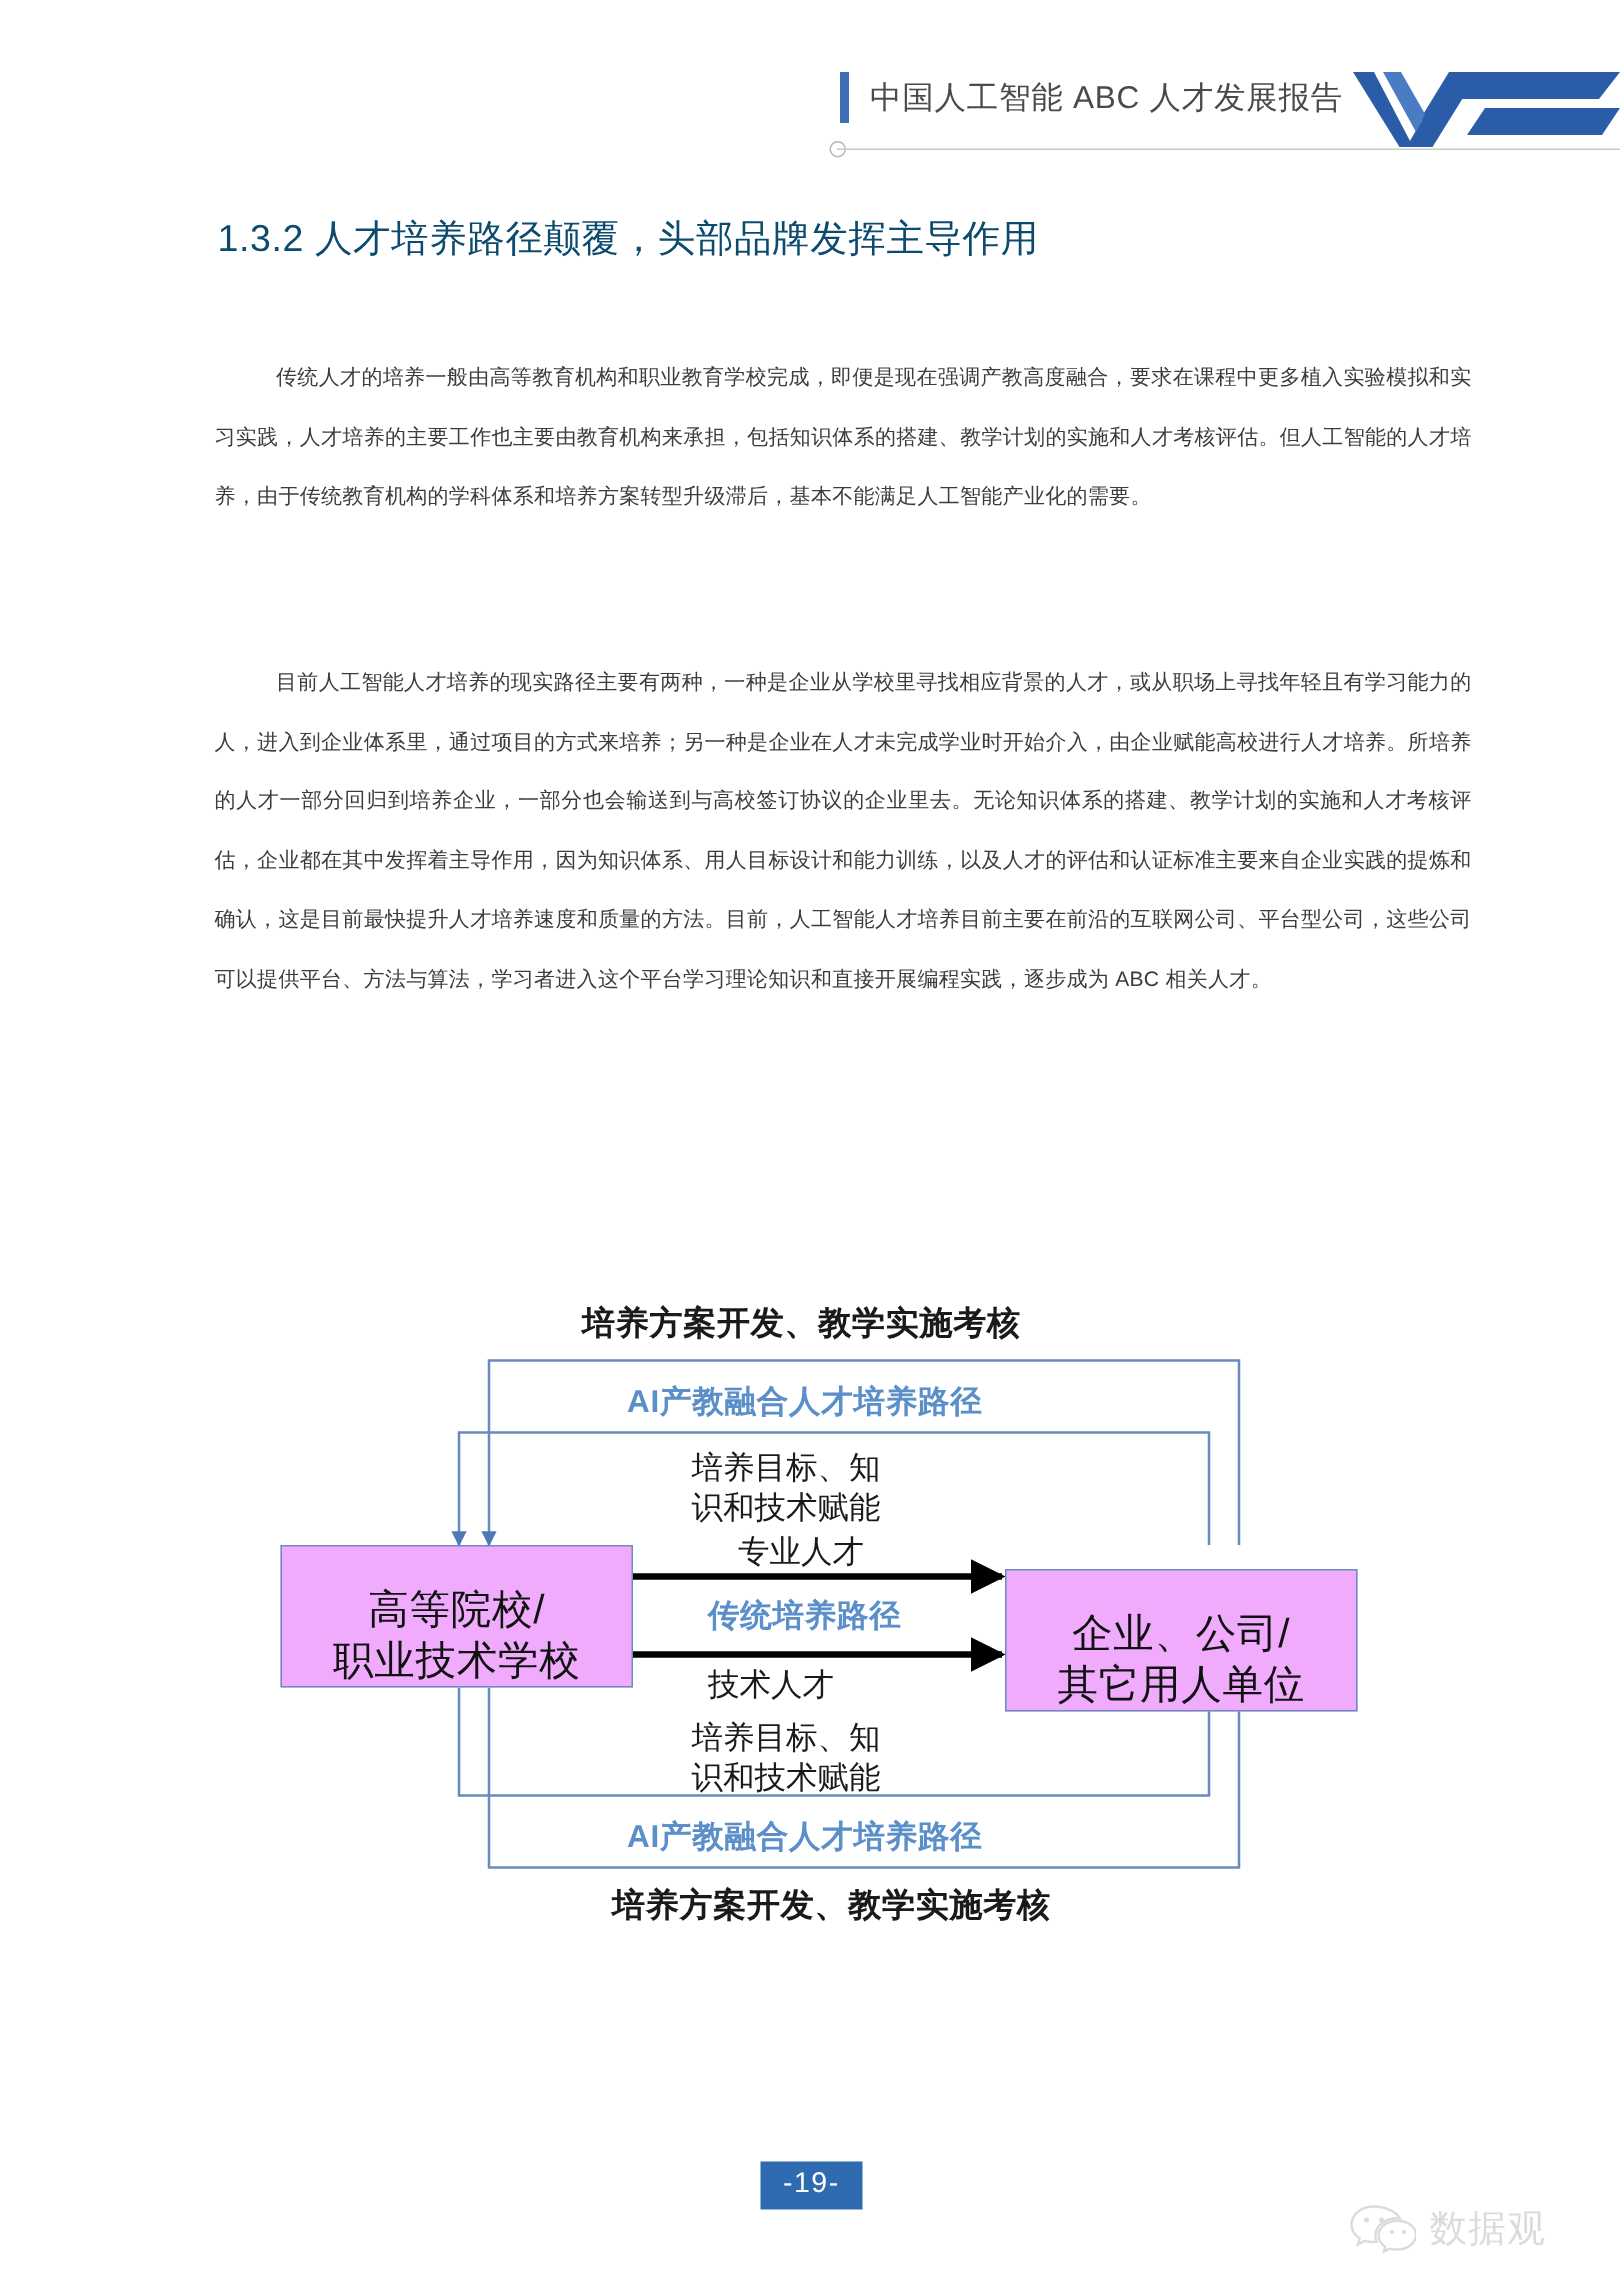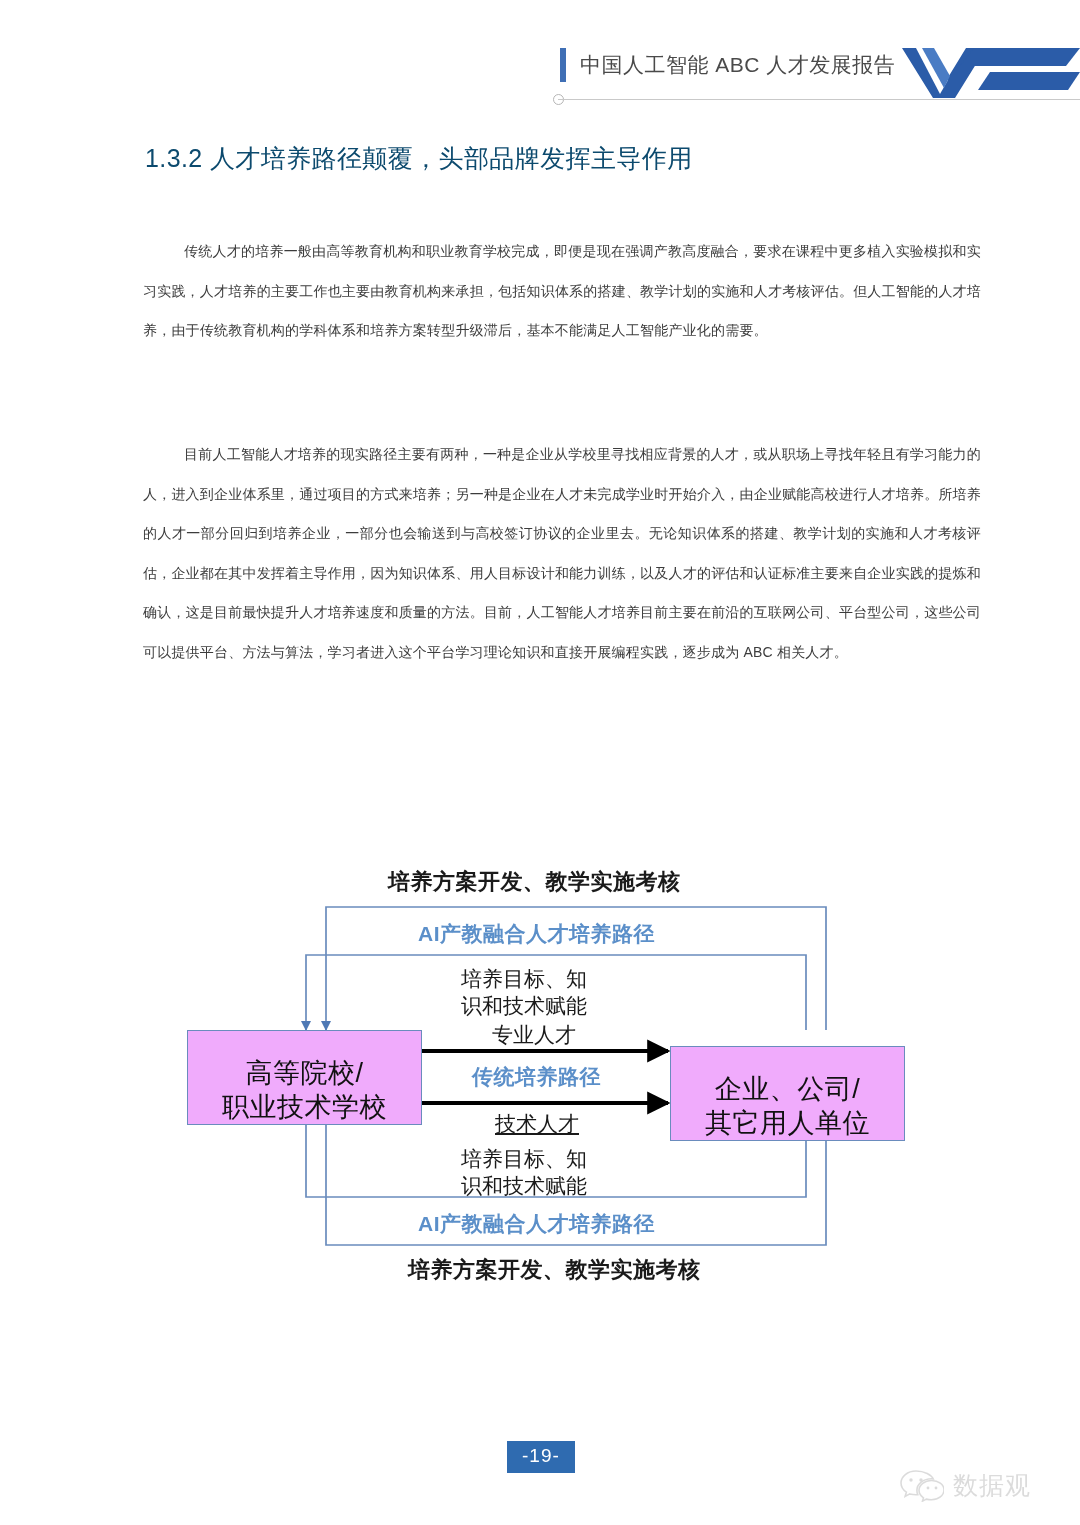--- a/index.html
+++ b/index.html
@@ -247,21 +247,21 @@
     <span>职业技术学校</span>
   </div>
 
   <div class="dg-box" style="left:520px; top:175px; width:235px; height:95px;margin-top:16px;">
     <span>企业、公司/</span>
     <span>其它用人单位</span>
   </div>
 
   <div class="dg-label-mid" style="left:342px; top:166px;">专业人才</div>
   <div class="dg-label-blue" style="left:322px; top:208px;">传统培养路径</div>
-  <div class="dg-label-mid" style="left:345px; top:255px;text-decoration:underline;">技术人才</div>
+  <div class="dg-label-mid" style="left:322px; top:255px;">技术人才</div>
 
   <div class="dg-label-mid" style="left:311px; top:290px;">培养目标、知</div>
   <div class="dg-label-mid" style="left:311px; top:317px;">识和技术赋能</div>
 
   <div class="dg-label-blue" style="left:268px; top:355px;">AI产教融合人才培养路径</div>
 
   <div class="dg-label" style="left:258px; top:400px;">培养方案开发、教学实施考核</div>
 </div>
 
 <div class="page-num">-19-</div>

